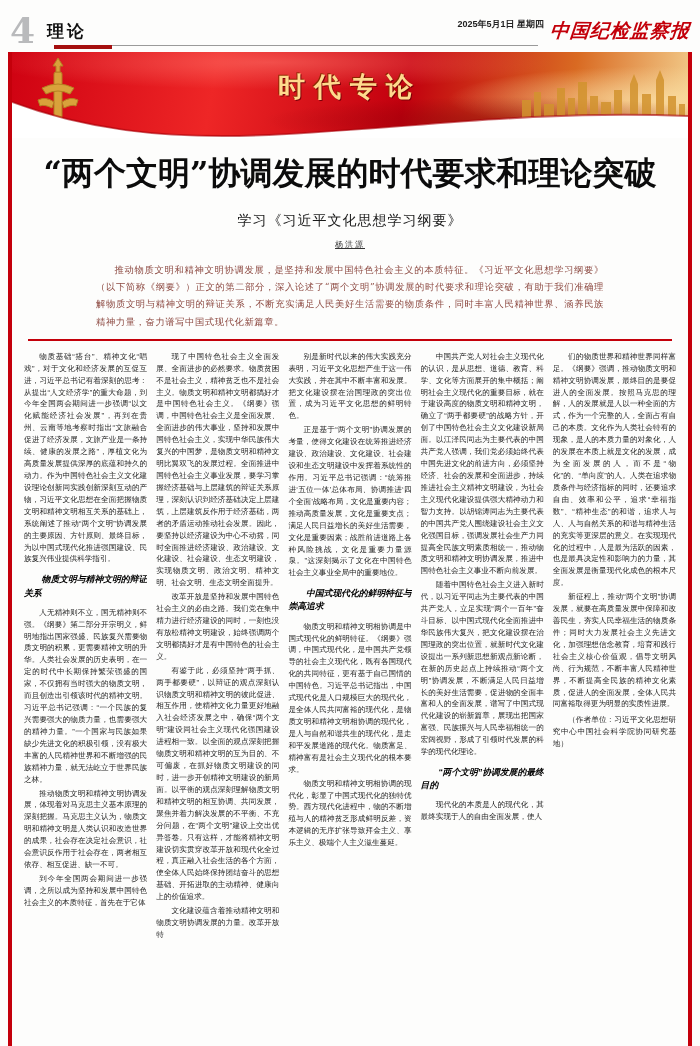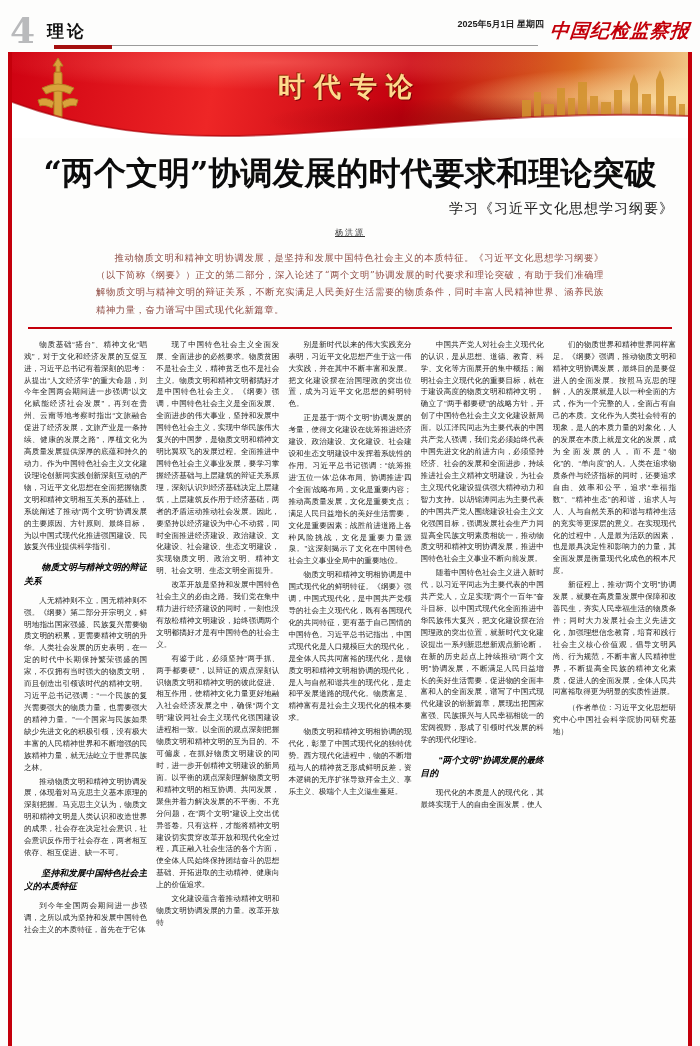--- a/index.html
+++ b/index.html
@@ -31,21 +31,21 @@
   .banner-wave { position:absolute; left:0; bottom:0; width:100%; height:100%; }
   .banner-title { position:absolute; top:17px; left:0; right:0; text-align:center;
     font-family:Liberation Mono, monospace; font-size:27px; font-weight:bold; letter-spacing:9px;
     color:#ffd98d; text-shadow:1px 1px 0 #7c0008, -1px -1px 0 #8c2a00; }
   .huabiao { position:absolute; left:20px; top:2px; }
   .skyline { position:absolute; right:2px; bottom:12px; }
 
   
   .head-area { text-align:center; padding:14px 14px 2px; }
   .headline { font-family:"DejaVu Serif",serif; font-size:32px; font-weight:900; color:#0c0c0c; letter-spacing:0; }
-  .subhead { font-family:"DejaVu Serif",serif; font-size:14px; color:#1a1a1a; margin-top:4px; letter-spacing:1px;text-align:right; }
+  .subhead { font-family:"DejaVu Serif",serif; font-size:14px; color:#1a1a1a; margin-top:16px; letter-spacing:1px; }
   .author { font-size:8px; color:#333; margin-top:9px; letter-spacing:2px;text-decoration:underline; }
 
   
   .intro { width:508px; margin:9px auto 0; font-family:"DejaVu Serif",serif; font-size:9.3px; line-height:1.85;
     color:#8d4a42; text-align:justify; text-indent:2em; letter-spacing:.6px; }
   .intro-rule { height:2px; background:#c4000b; margin:9px 16px 0; }
 
   
   .cols { display:flex; gap:9px; padding:10px 12px 6px; height:868px; overflow:hidden; }
   .col { flex:1 1 0; overflow:hidden; font-size:7.6px; line-height:1.57; text-align:justify; color:#1f1f1f; }
@@ -118,32 +118,32 @@
 
     <div class="intro">推动物质文明和精神文明协调发展，是坚持和发展中国特色社会主义的本质特征。《习近平文化思想学习纲要》（以下简称《纲要》）正文的第二部分，深入论述了“两个文明”协调发展的时代要求和理论突破，有助于我们准确理解物质文明与精神文明的辩证关系，不断充实满足人民美好生活需要的物质条件，同时丰富人民精神世界、涵养民族精神力量，奋力谱写中国式现代化新篇章。</div>
     <div class="intro-rule"></div>
 
     <div class="cols">
         <div class="col">
           <div class="col-p">物质基础“搭台”、精神文化“唱戏”，对于文化和经济发展的互促互进，习近平总书记有着深刻的思考：从提出“人文经济学”的重大命题，到今年全国两会期间进一步强调“以文化赋能经济社会发展”，再到在贵州、云南等地考察时指出“文旅融合促进了经济发展，文旅产业是一条持续、健康的发展之路”，厚植文化为高质量发展提供深厚的底蕴和持久的动力。作为中国特色社会主义文化建设理论创新同实践创新深刻互动的产物，习近平文化思想在全面把握物质文明和精神文明相互关系的基础上，系统阐述了推动“两个文明”协调发展的主要原因、方针原则、最终目标，为以中国式现代化推进强国建设、民族复兴伟业提供科学指引。</div>
           <div class="col-h">物质文明与精神文明的辩证关系</div>
           <div class="col-p">人无精神则不立，国无精神则不强。《纲要》第二部分开宗明义，鲜明地指出国家强盛、民族复兴需要物质文明的积累，更需要精神文明的升华。人类社会发展的历史表明，在一定的时代中长期保持繁荣强盛的国家，不仅拥有当时强大的物质文明，而且创造出引领该时代的精神文明。习近平总书记强调：“一个民族的复兴需要强大的物质力量，也需要强大的精神力量。”一个国家与民族如果缺少先进文化的积极引领，没有极大丰富的人民精神世界和不断增强的民族精神力量，就无法屹立于世界民族之林。</div>
           <div class="col-p">推动物质文明和精神文明协调发展，体现着对马克思主义基本原理的深刻把握。马克思主义认为，物质文明和精神文明是人类认识和改造世界的成果，社会存在决定社会意识，社会意识反作用于社会存在，两者相互依存、相互促进、缺一不可。</div>
-          <div class="col-h">坚持和发展中国特色社会主义的本质特征</div>
           <div class="col-p">到今年全国两会期间进一步强调，之所以成为坚持和发展中国特色社会主义的本质特征，首先在于它体</div>
         </div>
         <div class="col">
           <div class="col-p">现了中国特色社会主义全面发展、全面进步的必然要求。物质贫困不是社会主义，精神贫乏也不是社会主义。物质文明和精神文明都搞好才是中国特色社会主义。《纲要》强调，中国特色社会主义是全面发展、全面进步的伟大事业，坚持和发展中国特色社会主义，实现中华民族伟大复兴的中国梦，是物质文明和精神文明比翼双飞的发展过程。全面推进中国特色社会主义事业发展，要学习掌握经济基础与上层建筑的辩证关系原理，深刻认识到经济基础决定上层建筑，上层建筑反作用于经济基础，两者的矛盾运动推动社会发展。因此，要坚持以经济建设为中心不动摇，同时全面推进经济建设、政治建设、文化建设、社会建设、生态文明建设，实现物质文明、政治文明、精神文明、社会文明、生态文明全面提升。</div>
           <div class="col-p">改革开放是坚持和发展中国特色社会主义的必由之路。我们党在集中精力进行经济建设的同时，一刻也没有放松精神文明建设，始终强调两个文明都搞好才是有中国特色的社会主义。</div>
           <div class="col-p">有鉴于此，必须坚持“两手抓、两手都要硬”，以辩证的观点深刻认识物质文明和精神文明的彼此促进、相互作用，使精神文化力量更好地融入社会经济发展之中，确保“两个文明”建设同社会主义现代化强国建设进程相一致。以全面的观点深刻把握物质文明和精神文明的互为目的、不可偏废，在抓好物质文明建设的同时，进一步开创精神文明建设的新局面。以平衡的观点深刻理解物质文明和精神文明的相互协调、共同发展，聚焦并着力解决发展的不平衡、不充分问题，在“两个文明”建设上交出优异答卷。只有这样，才能将精神文明建设切实贯穿改革开放和现代化全过程，真正融入社会生活的各个方面，使全体人民始终保持团结奋斗的思想基础、开拓进取的主动精神、健康向上的价值追求。</div>
           <div class="col-p">文化建设蕴含着推动精神文明和物质文明协调发展的力量。改革开放特</div>
         </div>
         <div class="col">
           <div class="col-p">别是新时代以来的伟大实践充分表明，习近平文化思想产生于这一伟大实践，并在其中不断丰富和发展。把文化建设摆在治国理政的突出位置，成为习近平文化思想的鲜明特色。</div>
           <div class="col-p">正是基于“两个文明”协调发展的考量，使得文化建设在统筹推进经济建设、政治建设、文化建设、社会建设和生态文明建设中发挥着系统性的作用。习近平总书记强调：“统筹推进‘五位一体’总体布局、协调推进‘四个全面’战略布局，文化是重要内容；推动高质量发展，文化是重要支点；满足人民日益增长的美好生活需要，文化是重要因素；战胜前进道路上各种风险挑战，文化是重要力量源泉。”这深刻揭示了文化在中国特色社会主义事业全局中的重要地位。</div>
+          <div class="col-h">中国式现代化的鲜明特征与崇高追求</div>
           <div class="col-p">物质文明和精神文明相协调是中国式现代化的鲜明特征。《纲要》强调，中国式现代化，是中国共产党领导的社会主义现代化，既有各国现代化的共同特征，更有基于自己国情的中国特色。习近平总书记指出，中国式现代化是人口规模巨大的现代化，是全体人民共同富裕的现代化，是物质文明和精神文明相协调的现代化，是人与自然和谐共生的现代化，是走和平发展道路的现代化。物质富足、精神富有是社会主义现代化的根本要求。</div>
           <div class="col-p">物质文明和精神文明相协调的现代化，彰显了中国式现代化的独特优势。西方现代化进程中，物的不断增殖与人的精神贫乏形成鲜明反差，资本逻辑的无序扩张导致拜金主义、享乐主义、极端个人主义滋生蔓延。</div>
         </div>
         <div class="col">
           <div class="col-p">中国共产党人对社会主义现代化的认识，是从思想、道德、教育、科学、文化等方面展开的集中概括；阐明社会主义现代化的重要目标，就在于建设高度的物质文明和精神文明，确立了“两手都要硬”的战略方针，开创了中国特色社会主义文化建设新局面。以江泽民同志为主要代表的中国共产党人强调，我们党必须始终代表中国先进文化的前进方向，必须坚持经济、社会的发展和全面进步，持续推进社会主义精神文明建设，为社会主义现代化建设提供强大精神动力和智力支持。以胡锦涛同志为主要代表的中国共产党人围绕建设社会主义文化强国目标，强调发展社会生产力同提高全民族文明素质相统一，推动物质文明和精神文明协调发展，推进中国特色社会主义事业不断向前发展。</div>
           <div class="col-p">随着中国特色社会主义进入新时代，以习近平同志为主要代表的中国共产党人，立足实现“两个一百年”奋斗目标、以中国式现代化全面推进中华民族伟大复兴，把文化建设摆在治国理政的突出位置，就新时代文化建设提出一系列新思想新观点新论断，在新的历史起点上持续推动“两个文明”协调发展，不断满足人民日益增长的美好生活需要，促进物的全面丰富和人的全面发展，谱写了中国式现代化建设的崭新篇章，展现出把国家富强、民族振兴与人民幸福相统一的宏阔视野，形成了引领时代发展的科学的现代化理论。</div>
           <div class="col-h">“两个文明”协调发展的最终目的</div>
           <div class="col-p">现代化的本质是人的现代化，其最终实现于人的自由全面发展，使人</div>
         </div>
         <div class="col">

